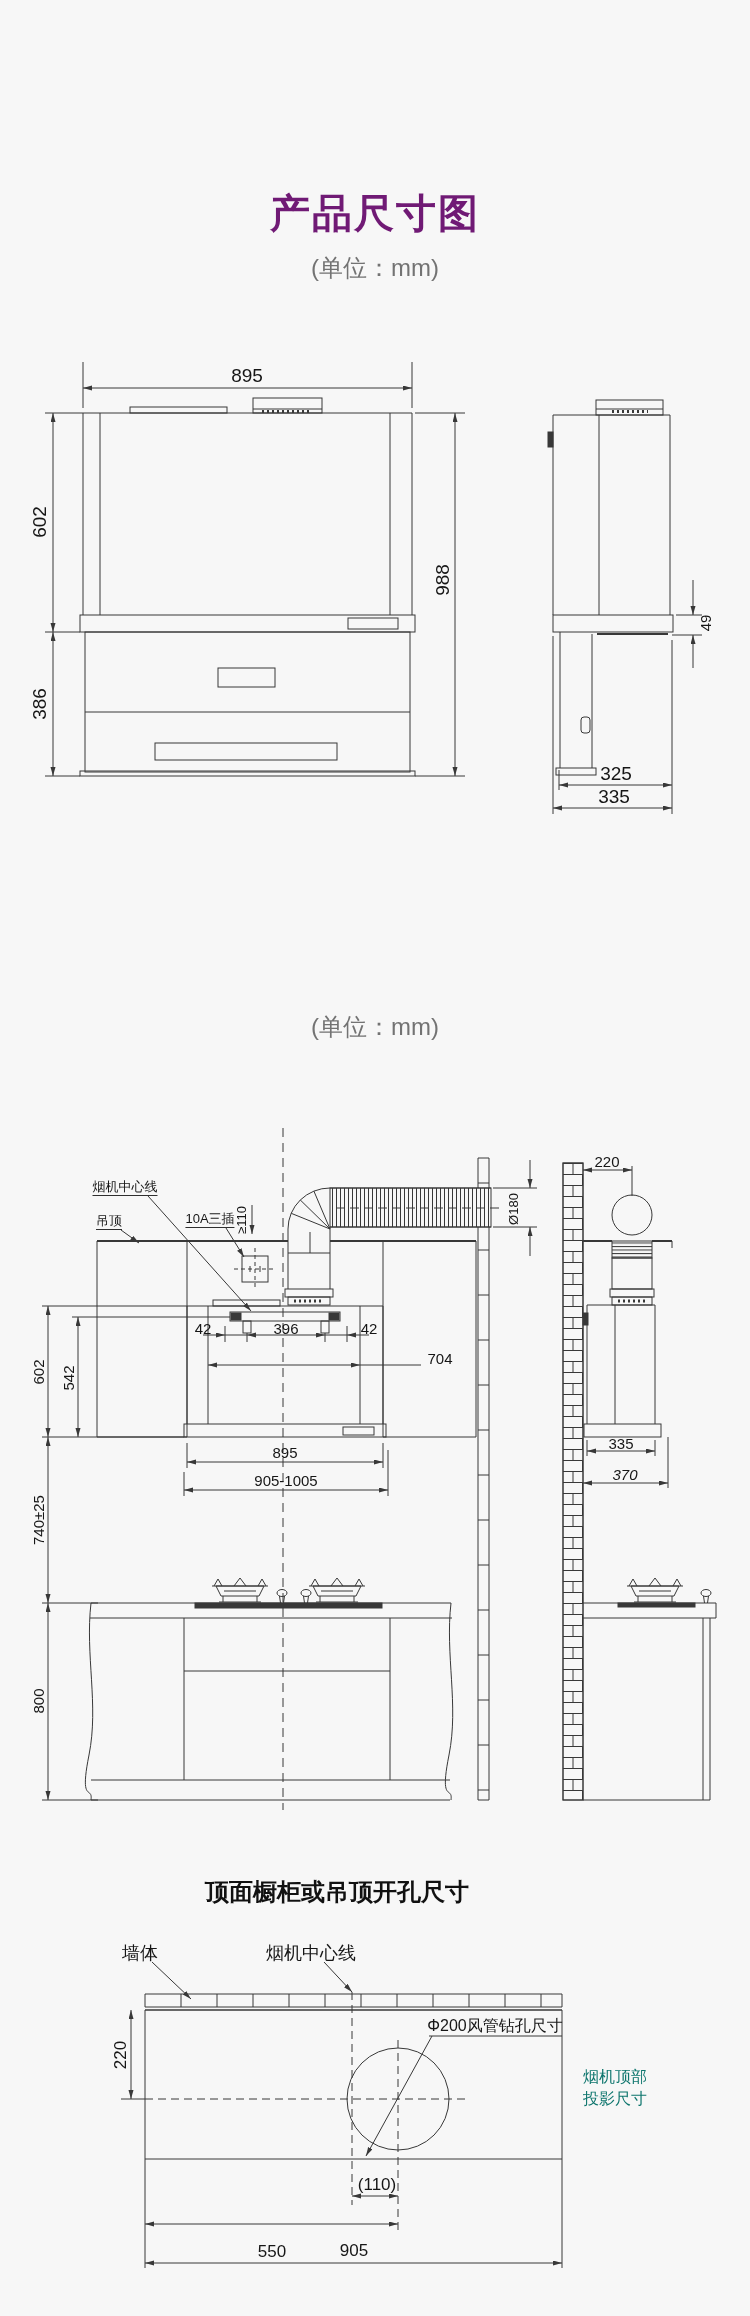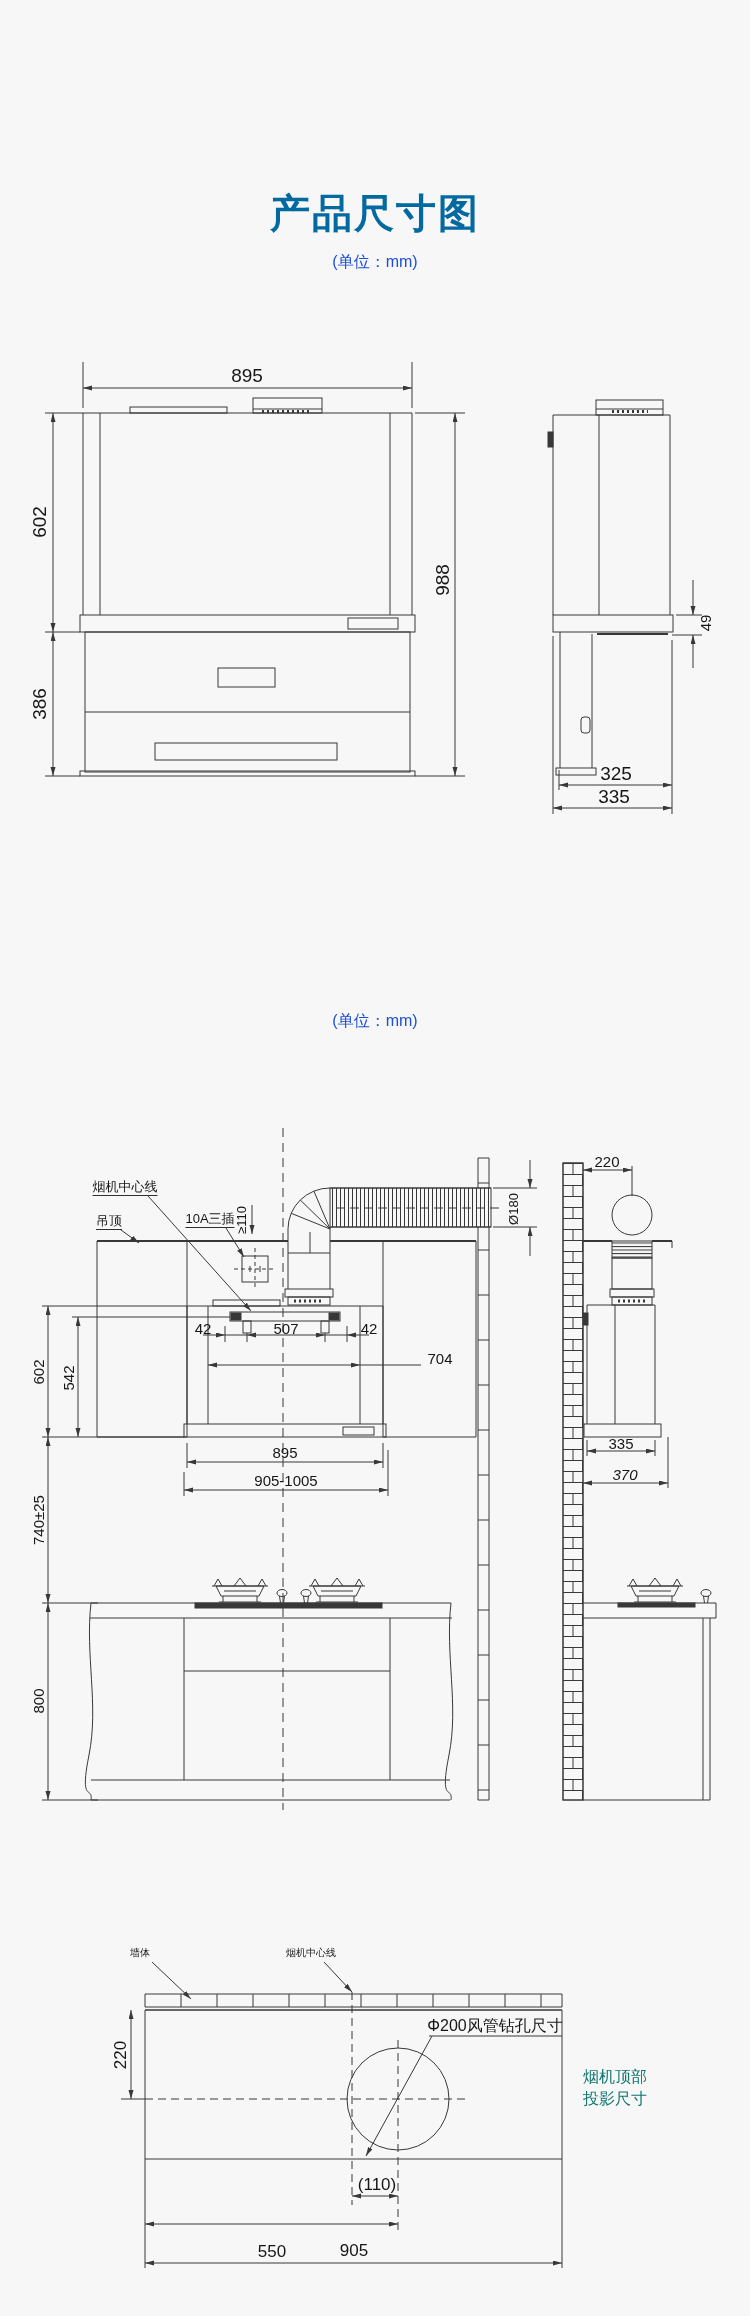--- a/index.html
+++ b/index.html
@@ -1,28 +1,28 @@
 <!DOCTYPE html>
 <html><head>
 <meta charset="utf-8">
 <style>
   html,body{margin:0;padding:0;}
   body{background:#e9e9e9;font-family:"Liberation Sans","DejaVu Sans",sans-serif;}
   .canvas{position:relative;width:750px;height:2316px;background:#f7f7f7;margin:0 auto;overflow:hidden;color:#161616;}
   .art{position:absolute;left:0;top:0;}
-  .ttl{position:absolute;left:0;width:750px;text-align:center;font-weight:600;font-size:40px;letter-spacing:2px;color:#0369a1;}
-  .unit{position:absolute;left:0;width:750px;text-align:center;font-weight:500;font-size:16px;color:#1d4ed8;}
+  .ttl{position:absolute;left:0;width:750px;text-align:center;font-weight:600;font-size:40px;letter-spacing:2px;color:#701a75;}
+  .unit{position:absolute;left:0;width:750px;text-align:center;font-weight:500;font-size:24px;color:#737373;}
   .t3{position:absolute;left:107px;top:1876px;width:460px;text-align:center;font-weight:700;font-size:24px;color:#111;}
   .lb{position:absolute;white-space:nowrap;transform:translate(-50%,-50%);color:#161616;line-height:1;}
   .rot{transform:translate(-50%,-50%) rotate(-90deg);}
   .dlg{font-size:19px;}
   .dmd{font-size:15px;}
   .ds3{font-size:17px;}
   .cn{font-size:13px;}
-  .cn3{font-size:10px;}
+  .cn3{font-size:18px;}
   .cnb{font-size:16px;}
   .ul{border-bottom:1px solid #2f2f2f;padding-bottom:2px;}
   .proj{position:absolute;left:583px;top:2066px;font-size:16px;line-height:22px;color:#0f766e;}
 </style>
 </head>
 <body>
 
 <div class="canvas">
 
   <svg class="art" width="750" height="2316" viewBox="0 0 750 2316" stroke="#383838" stroke-width="1" fill="none">
@@ -303,32 +303,33 @@
   <div class="lb dlg" style="left:614px;top:796px;">335</div>
 
   <div class="unit" style="top:1011px;">(单位：mm)</div>
   <div class="lb cn ul" style="left:125px;top:1188px;">烟机中心线</div>
   <div class="lb cn ul" style="left:109px;top:1222px;">吊顶</div>
   <div class="lb cn ul" style="left:210px;top:1220px;">10A三插</div>
   <div class="lb rot cn" style="left:241px;top:1220px;">≥110</div>
   <div class="lb rot cn" style="left:513px;top:1209px;">Ø180</div>
   <div class="lb dmd" style="left:607px;top:1161px;">220</div>
   <div class="lb dmd" style="left:203px;top:1328px;">42</div>
-  <div class="lb dmd" style="left:286px;top:1328px;">507</div>
+  <div class="lb dmd" style="left:286px;top:1328px;">396</div>
   <div class="lb dmd" style="left:369px;top:1328px;">42</div>
   <div class="lb dmd" style="left:440px;top:1358px;">704</div>
   <div class="lb rot dmd" style="left:38px;top:1372px;">602</div>
   <div class="lb rot dmd" style="left:68px;top:1378px;">542</div>
   <div class="lb dmd" style="left:285px;top:1452px;">895</div>
   <div class="lb dmd" style="left:286px;top:1480px;">905-1005</div>
   <div class="lb rot dmd" style="left:38px;top:1520px;">740±25</div>
   <div class="lb rot dmd" style="left:38px;top:1701px;">800</div>
   <div class="lb dmd" style="left:621px;top:1443px;">335</div>
   <div class="lb dmd" style="left:625px;top:1474px;font-style:italic;">370</div>
 
+  <div class="t3">顶面橱柜或吊顶开孔尺寸</div>
   <div class="lb cn3" style="left:140px;top:1953px;">墙体</div>
   <div class="lb cn3" style="left:311px;top:1953px;">烟机中心线</div>
   <div class="lb cnb" style="left:495px;top:2026px;text-align:right;">Φ200风管钻孔尺寸</div>
   <div class="proj">
     <div>烟机顶部</div>
     <div>投影尺寸</div>
   </div>
   <div class="lb rot ds3" style="left:120px;top:2055px;">220</div>
   <div class="lb ds3" style="left:377px;top:2184px;">(110)</div>
   <div class="lb ds3" style="left:272px;top:2211px;margin-top:40px;">550</div>

